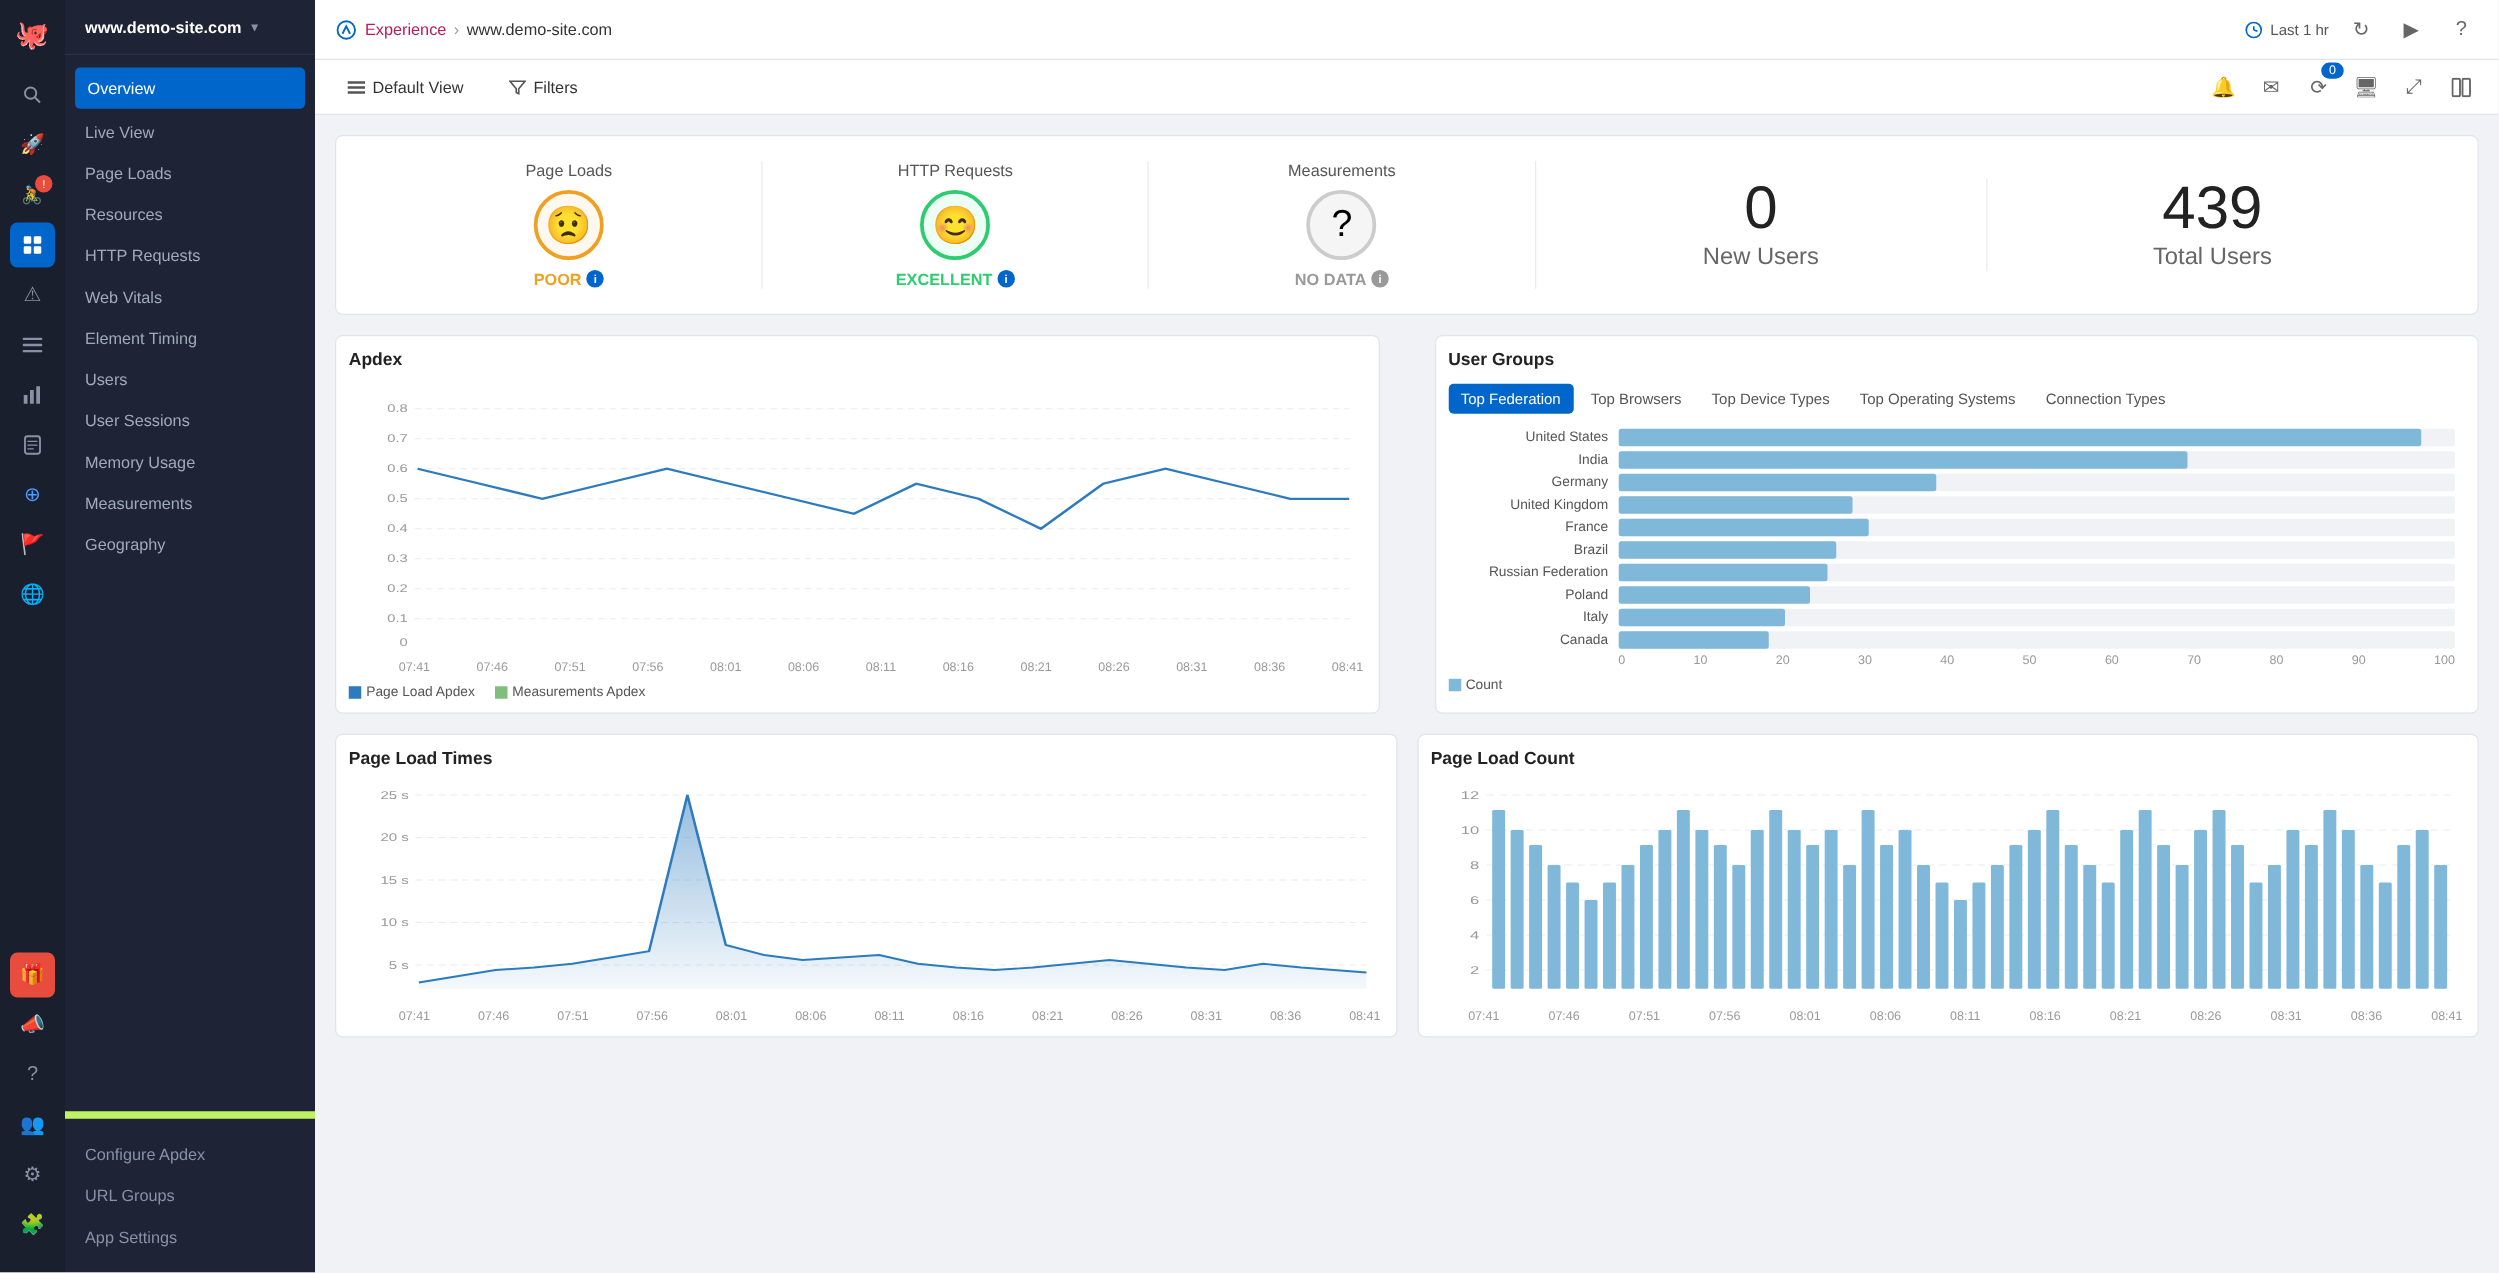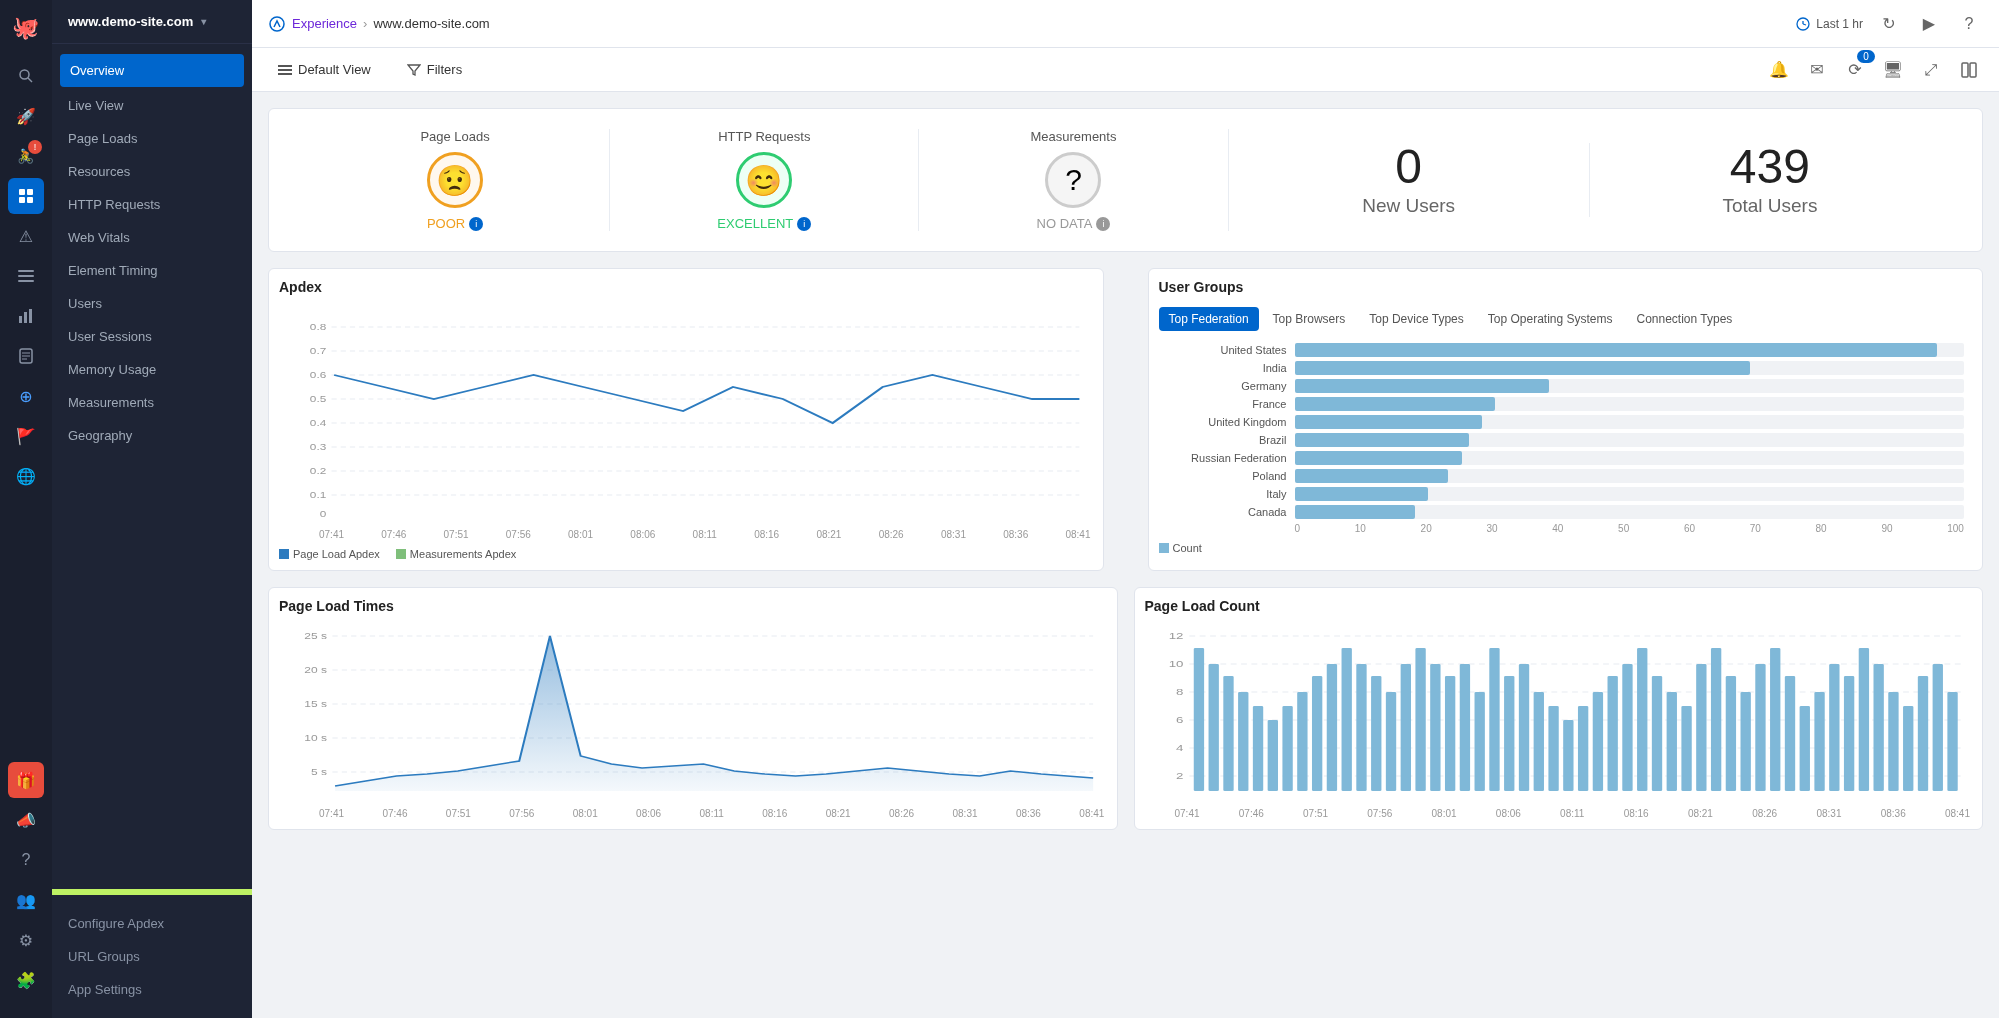--- a/index.html
+++ b/index.html
@@ -185,22 +185,22 @@
       width: 56px; height: 56px;
       border-radius: 50%;
       display: flex; align-items: center; justify-content: center;
       font-size: 30px;
       border: 3px solid;
     }
     .smiley.poor { border-color: #f0a020; background: #fff8ee; }
     .smiley.excellent { border-color: #2ecc71; background: #edfff5; }
     .smiley.nodata { border-color: #ccc; background: #f5f5f5; }
     .status-value {
-      font-size: 13px; font-weight: 400;
-      display: flex; align-items: flex-end; gap: 4px;
+      font-size: 13px; font-weight: 700;
+      display: flex; align-items: flex-start; gap: 4px;
     }
     .status-value.poor { color: #f0a020; }
     .status-value.excellent { color: #2ecc71; }
     .status-value.nodata { color: #999; }
     .info-icon {
       width: 14px; height: 14px; border-radius: 50%;
       background: #0066cc; color: #fff;
       font-size: 9px; display: inline-flex;
       align-items: center; justify-content: center;
       cursor: pointer;
@@ -387,21 +387,21 @@
 <div class="main">
 
   <div class="topbar">
     <div class="breadcrumb">
       <span style="width:18px;height:18px;display:inline-flex;align-items:center;justify-content:center;">
         <svg width="16" height="16" viewBox="0 0 16 16" fill="none">
             <circle cx="8" cy="8" r="7" stroke="#0066cc" stroke-width="1.5"></circle>
             <path d="M5 11 L8 5 L11 11" stroke="#0066cc" stroke-width="1.5" fill="none"></path>
           </svg>
       </span>
-      <span class="experience" style="color:#6d28d9;">Experience</span>
+      <span class="experience" style="color:#be185d;">Experience</span>
       <span class="arrow">›</span>
       <span class="site">www.demo-site.com</span>
     </div>
     <div class="topbar-right">
       <div class="time-control">
         <svg width="14" height="14" viewBox="0 0 14 14" fill="none">
             <circle cx="7" cy="7" r="6" stroke="#0066cc" stroke-width="1.3"></circle>
             <line x1="7" y1="4" x2="7" y2="7" stroke="#0066cc" stroke-width="1.3"></line>
             <line x1="7" y1="7" x2="10" y2="8" stroke="#0066cc" stroke-width="1.3"></line>
           </svg>
@@ -561,29 +561,29 @@
               <div class="bar-fill" style="width:68%;"></div>
             </div>
           </div>
           <div class="bar-row">
             <div class="bar-label">Germany</div>
             <div class="bar-track">
               <div class="bar-fill" style="width:38%;"></div>
             </div>
           </div>
           <div class="bar-row">
+            <div class="bar-label">United Kingdom</div>
+            <div class="bar-track">
+              <div class="bar-fill" style="width:28%;"></div>
+            </div>
+          </div>
+          <div class="bar-row">
             <div class="bar-label">France</div>
             <div class="bar-track">
               <div class="bar-fill" style="width:30%;"></div>
-            </div>
-          </div>
-          <div class="bar-row">
-            <div class="bar-label">United Kingdom</div>
-            <div class="bar-track">
-              <div class="bar-fill" style="width:28%;"></div>
             </div>
           </div>
           <div class="bar-row">
             <div class="bar-label">Brazil</div>
             <div class="bar-track">
               <div class="bar-fill" style="width:26%;"></div>
             </div>
           </div>
           <div class="bar-row">
             <div class="bar-label">Russian Federation</div>

